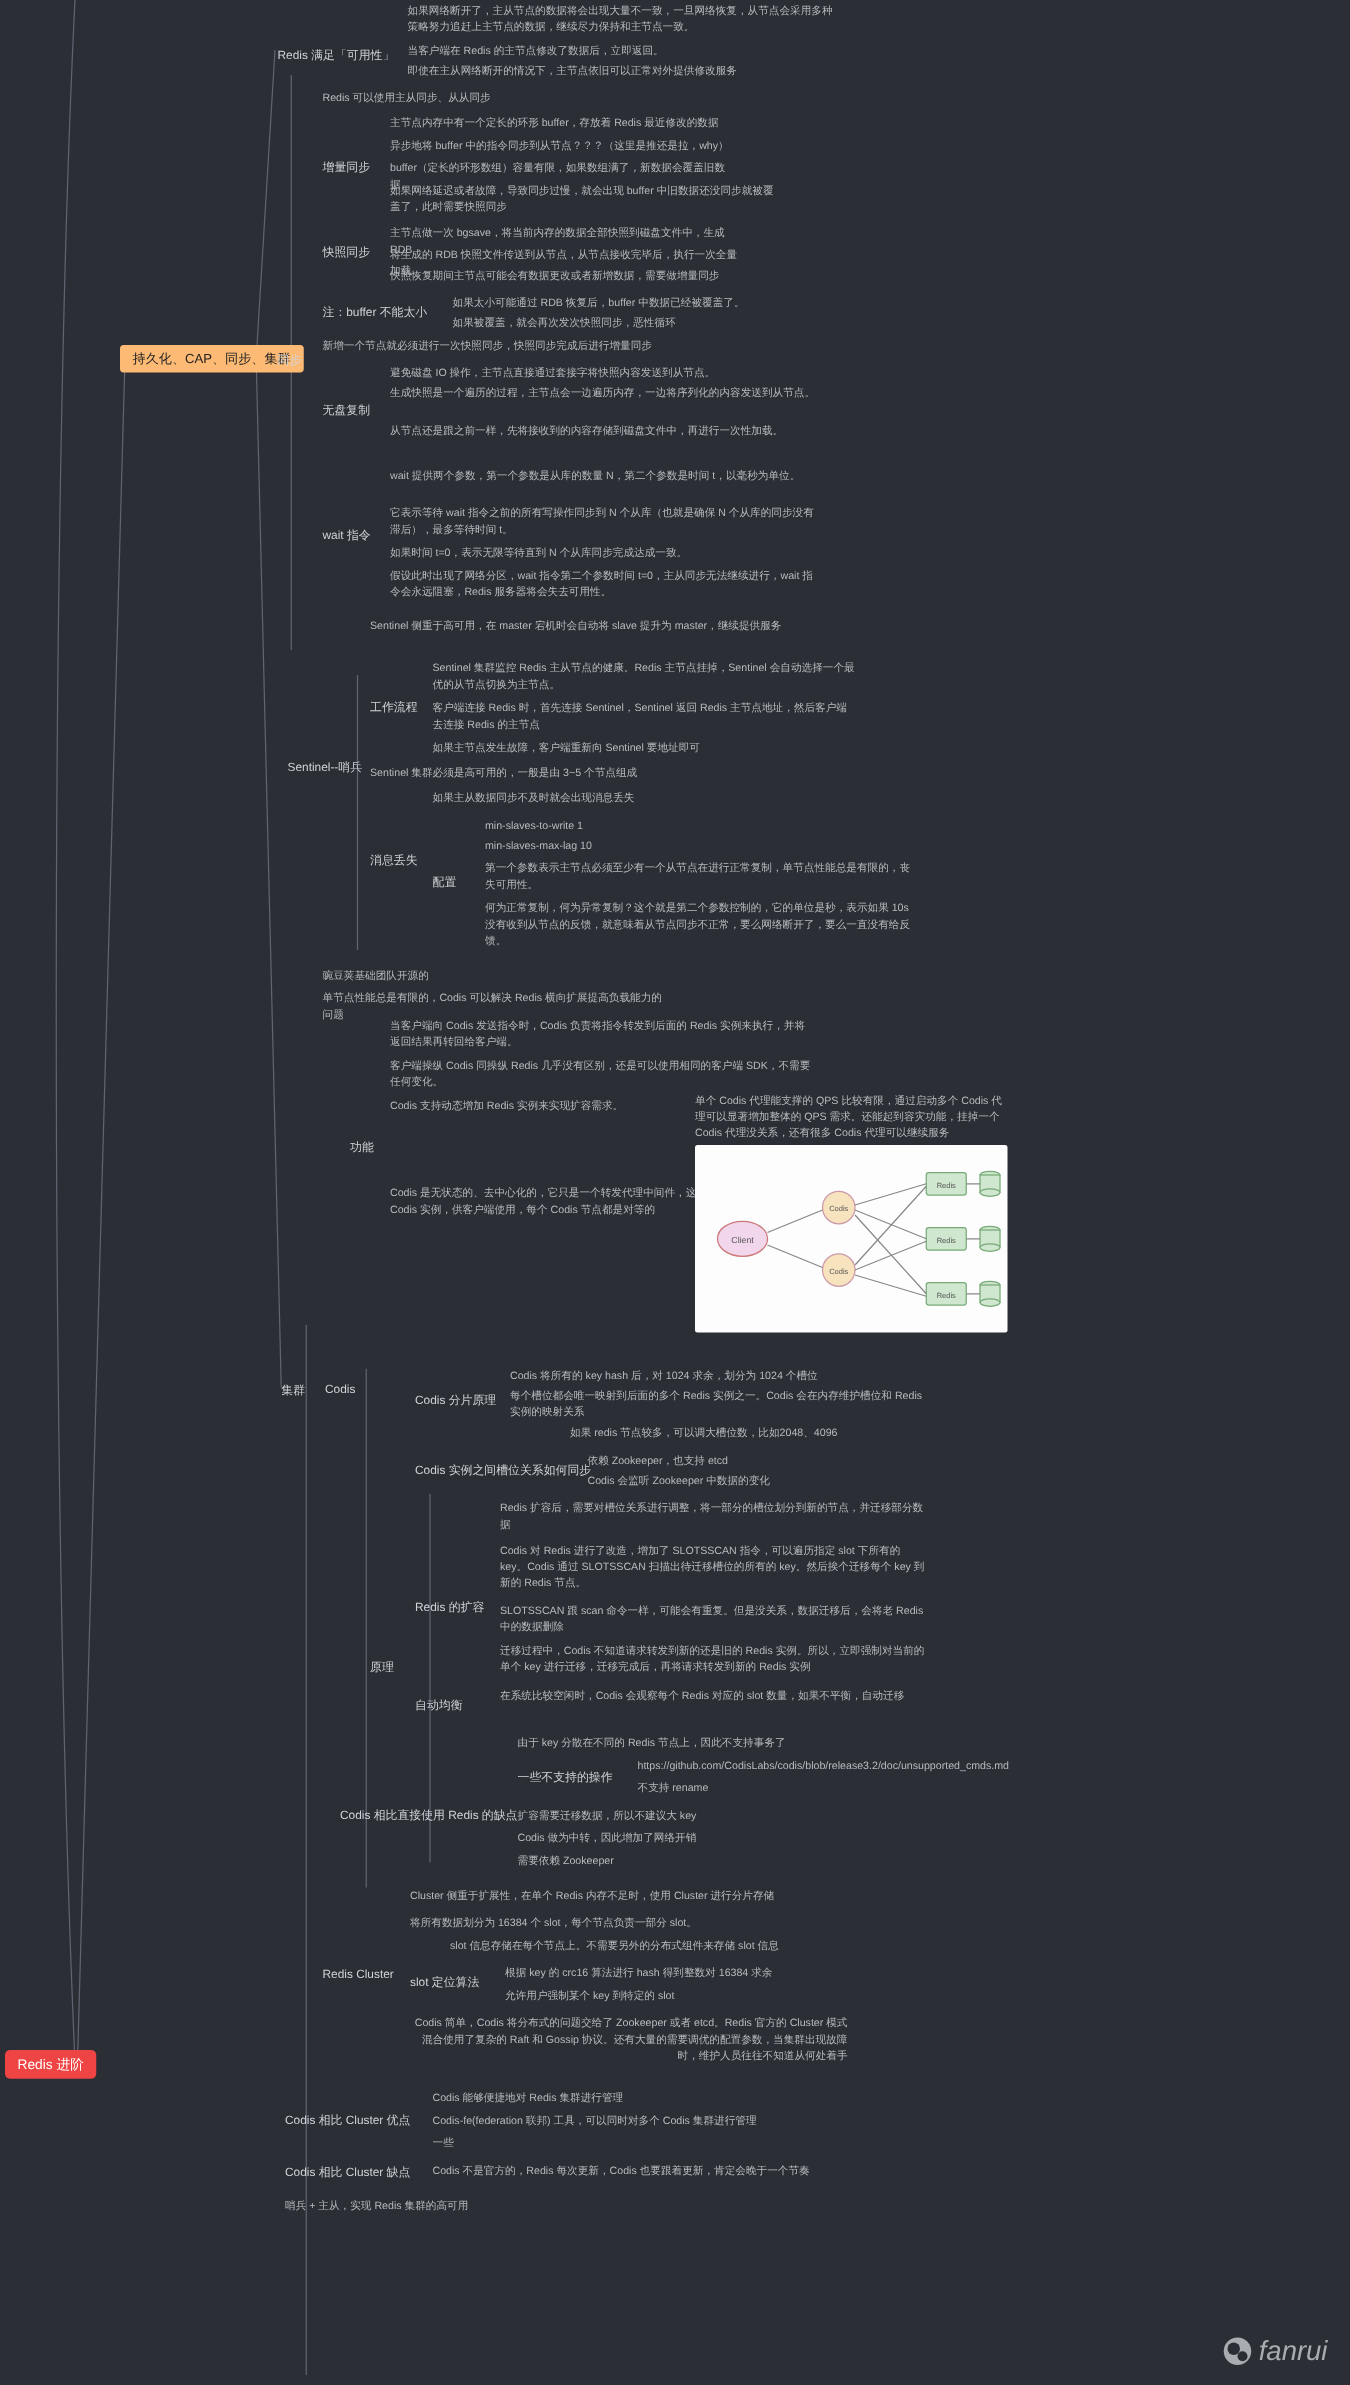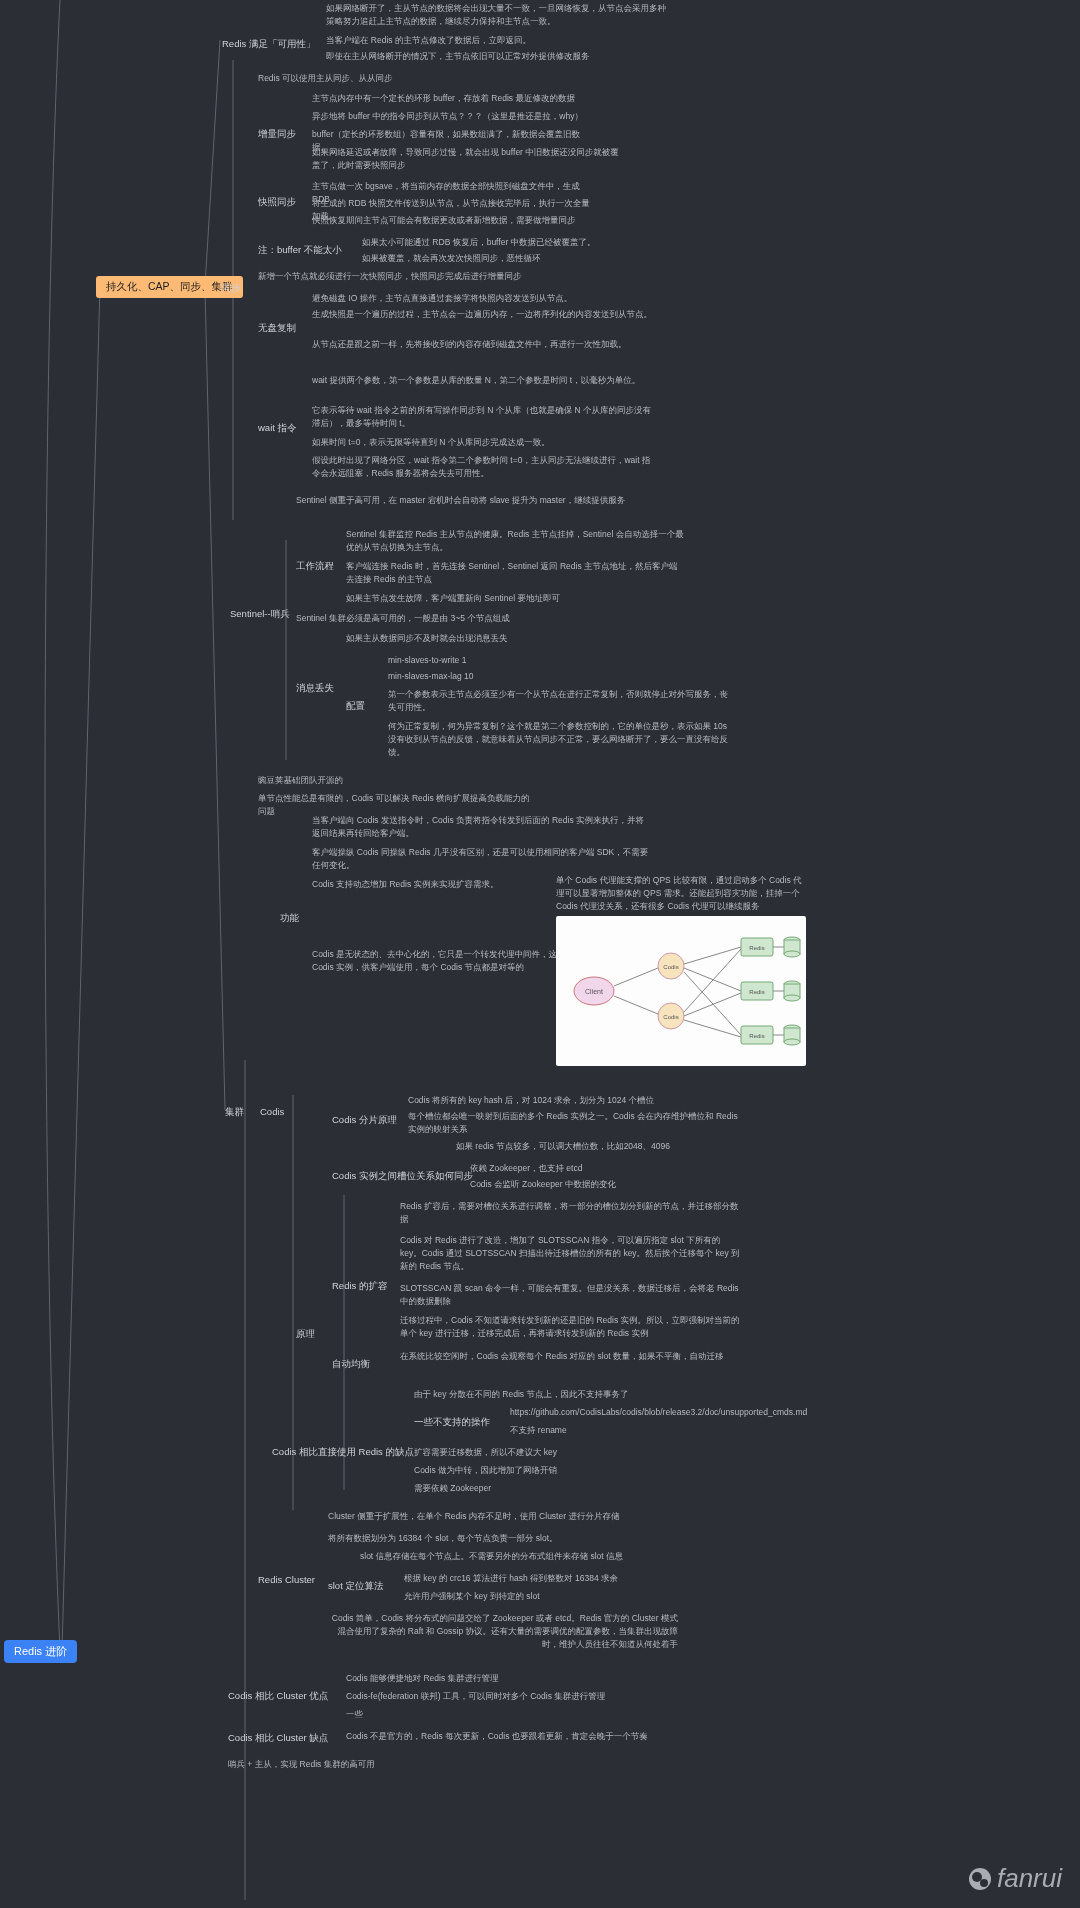--- a/index.html
+++ b/index.html
@@ -20,21 +20,21 @@
     width: 1080px; height: 1908px;
     pointer-events: none;
   }
   .connector-area line, .connector-area path {
     stroke: #5f6470;
     stroke-width: 1;
     fill: none;
   }
   .root-badge {
     position: absolute;
-    background: #3b82f6;
+    background: #ef4444;
     color: #fff;
     border-radius: 4px;
     padding: 4px 10px;
     font-size: 11px;
   }
   .node-box {
     position: absolute;
     background: #fdba74;
     color: #222;
     border-radius: 3px;
@@ -62,21 +62,21 @@
     border-radius: 2px;
     width: 250px;
     height: 150px;
   }
   .image-card svg { width:100%; height:100%; }
   .watermark {
     position: absolute;
     right: 18px;
     bottom: 14px;
     color: #a9acb1;
-    font-size: 26px;
+    font-size: 22px;
     font-style: italic;
     display:flex;
     align-items:center;
     gap:6px;
   }
   .watermark .wxicon {
     width:22px;height:22px;border-radius:50%;background:#a9acb1;display:inline-block;position:relative;
   }
   .watermark .wxicon::before, .watermark .wxicon::after{
     content:"";position:absolute;background:#2b2e34;border-radius:50%;
@@ -151,21 +151,21 @@
 <div class="label" style="left:296px; top:560px;">工作流程</div>
 <div class="note wide" style="left:346px; top:528px;">Sentinel 集群监控 Redis 主从节点的健康。Redis 主节点挂掉，Sentinel 会自动选择一个最优的从节点切换为主节点。</div>
 <div class="note wide" style="left:346px; top:560px;">客户端连接 Redis 时，首先连接 Sentinel，Sentinel 返回 Redis 主节点地址，然后客户端去连接 Redis 的主节点</div>
 <div class="note" style="left:346px; top:592px;">如果主节点发生故障，客户端重新向 Sentinel 要地址即可</div>
 <div class="note" style="left:296px; top:612px;">Sentinel 集群必须是高可用的，一般是由 3~5 个节点组成</div>
 <div class="label" style="left:296px; top:682px;">消息丢失</div>
 <div class="note" style="left:346px; top:632px;">如果主从数据同步不及时就会出现消息丢失</div>
 <div class="label" style="left:346px; top:700px;">配置</div>
 <div class="note" style="left:388px; top:654px;">min-slaves-to-write 1</div>
 <div class="note" style="left:388px; top:670px;">min-slaves-max-lag 10</div>
-<div class="note wide" style="left:388px; top:688px;">第一个参数表示主节点必须至少有一个从节点在进行正常复制，否则就停止对外写服务，丧失可用性。</div>
+<div class="note wide" style="left:388px; top:688px;">第一个参数表示主节点必须至少有一个从节点在进行正常复制，单节点性能总是有限的，丧失可用性。</div>
 <div class="note wide" style="left:388px; top:720px;">何为正常复制，何为异常复制？这个就是第二个参数控制的，它的单位是秒，表示如果 10s 没有收到从节点的反馈，就意味着从节点同步不正常，要么网络断开了，要么一直没有给反馈。</div>
 
 <div class="label" style="left:225px; top:1106px;">集群</div>
 
 <div class="note" style="left:258px; top:774px;">豌豆荚基础团队开源的</div>
 <div class="note" style="left:258px; top:792px;">单节点性能总是有限的，Codis 可以解决 Redis 横向扩展提高负载能力的问题</div>
 
 <div class="label" style="left:280px; top:912px;">功能</div>
 <div class="note wide" style="left:312px; top:814px;">当客户端向 Codis 发送指令时，Codis 负责将指令转发到后面的 Redis 实例来执行，并将返回结果再转回给客户端。</div>
 <div class="note wide" style="left:312px; top:846px;">客户端操纵 Codis 同操纵 Redis 几乎没有区别，还是可以使用相同的客户端 SDK，不需要任何变化。</div>

